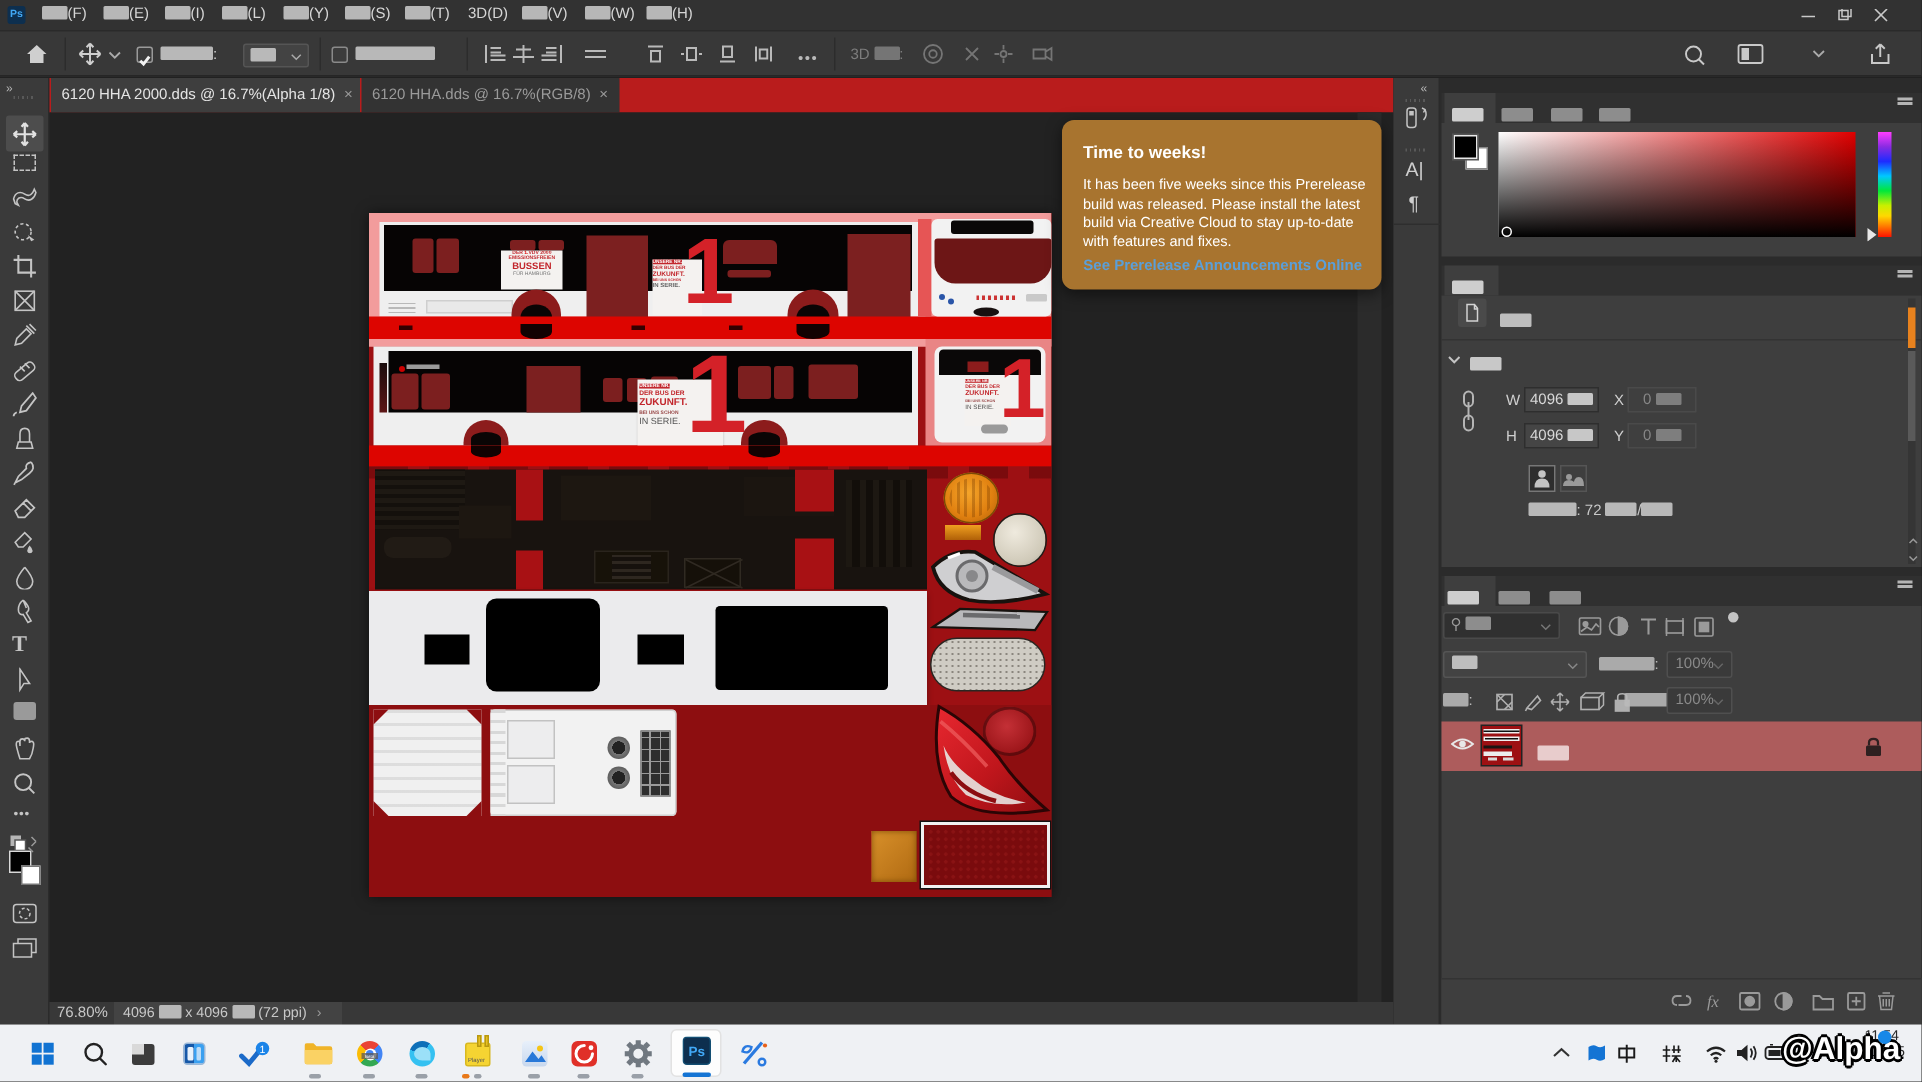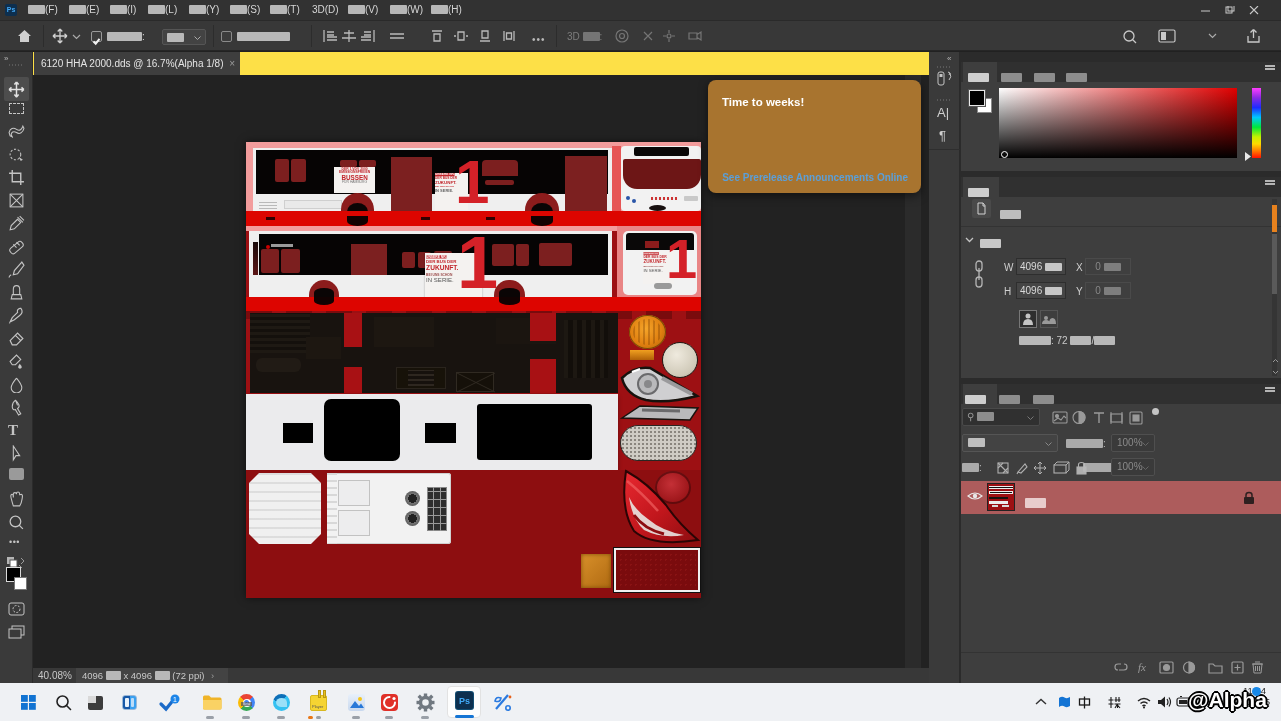--- a/index.html
+++ b/index.html
@@ -1,21 +1,21 @@
 <!DOCTYPE html>
 <html><head><meta charset="utf-8">
 <style>
 *{margin:0;padding:0;box-sizing:border-box}
 html,body{width:1281px;height:721px;overflow:hidden;background:#212121;font-family:"Liberation Sans",sans-serif}
 .ab{position:absolute}
 .ck{display:inline-block;height:9px;border-radius:1px;background:#c9c9c9;opacity:.88;vertical-align:-1px}
 #menubar{left:0;top:0;width:1281px;height:20px;background:#323232;color:#d6d6d6;font-size:10px}
 #options{left:0;top:20px;width:1281px;height:31px;background:#383838;border-top:1px solid #2a2a2a;border-bottom:1px solid #262626}
 #leftbar{left:0;top:52px;width:33px;height:631px;background:#3a3a3a;border-right:1px solid #2b2b2b}
-#tabbar{left:33px;top:52px;width:896px;height:23px;background:#fde047}
+#tabbar{left:33px;top:52px;width:896px;height:23px;background:#b91c1c}
 #paste{left:33px;top:75px;width:896px;height:593px;background:#222222}
 #statusbar{left:33px;top:668px;width:896px;height:15px;background:#383838;color:#c8c8c8;font-size:10px}
 #rightcol{left:929px;top:52px;width:352px;height:631px;background:#2b2b2b}
 #taskbar{left:0;top:683px;width:1281px;height:38px;background:#eff1f4}
 .tool{position:absolute;left:8px;width:17px;height:17px}
 .pfield{position:absolute;height:17px;background:#454545;border:1px solid #2e2e2e;color:#d9d9d9;font-size:10px;line-height:15px;text-align:center}
 .pgray{background:#3f3f3f;border:1px solid #4a4a4a;color:#878787}
 </style></head>
 <body>
 <div id="menubar" class="ab">
@@ -175,20 +175,21 @@
       <rect x="1" y="2" width="15" height="12" rx="2" stroke="#c4c4c4" fill="none"></rect>
       <circle cx="8.5" cy="8" r="3.5" stroke="#c4c4c4" stroke-dasharray="2 1.5" fill="none"></circle>
     </svg>
  <svg class="ab" style="left:8px;top:572px" width="18" height="16">
       <rect x="4" y="2" width="12" height="9" stroke="#c4c4c4" fill="none"></rect>
       <rect x="1" y="5" width="12" height="9" fill="#3a3a3a" stroke="#c4c4c4"></rect>
     </svg>
 </div>
 <div id="tabbar" class="ab">
  <div class="ab" style="left:1px;top:0;width:206px;height:23px;background:#3e3e3e;color:#e4e4e4;font-size:10px;line-height:23px;padding-left:7px;white-space:nowrap">6120 HHA 2000.dds @ 16.7%(Alpha 1/8) <span style="color:#9a9a9a;margin-left:3px">×</span></div>
+ <div class="ab" style="left:208px;top:0;width:172px;height:23px;background:#333333;color:#9a9a9a;font-size:10px;line-height:23px;padding-left:7px;white-space:nowrap">6120 HHA.dds @ 16.7%(RGB/8) <span style="margin-left:3px">×</span></div>
 </div>
 <div id="paste" class="ab">
 <div class="ab" style="left:872px;top:0;width:16px;height:593px;background:#2b2b2b"></div>
 <div class="ab" style="left:213px;top:67px;width:455px;height:456px;background:#9d1013;overflow:hidden;box-shadow:0 0 8px rgba(0,0,0,.55)">
 
  <div class="ab" style="left:0;top:0;width:455px;height:89px;background:#f29c9c"></div>
 
  <div class="ab" style="left:7px;top:6px;width:364px;height:63px;background:#efefef"></div>
  <div class="ab" style="left:10px;top:8px;width:352px;height:44px;background:#060404"></div>
  <div class="ab" style="left:29px;top:17px;width:14px;height:23px;background:#7c1f1f;border-radius:2px"></div>
@@ -347,25 +348,26 @@
   <path d="M14 48 Q24 62 44 67" stroke="#8c0d10" stroke-width="3" fill="none"></path>
   <path d="M7 14 Q22 26 38 44" stroke="#f06060" stroke-width="2.5" fill="none" opacity=".7"></path>
  </svg>
 
  <div class="ab" style="left:335px;top:412px;width:30px;height:34px;background:linear-gradient(135deg,#d8902a,#b06a12);box-shadow:inset 0 0 4px #7a4a06"></div>
  <div class="ab" style="left:368px;top:406px;width:86px;height:44px;background:#7a0b0d;border:2px solid #f0f0f0;outline:1px solid #111"></div>
  <div class="ab" style="left:372px;top:410px;width:78px;height:36px;background-image:radial-gradient(rgba(150,25,25,.55) 1px,transparent 1px);background-size:5px 5px"></div>
 </div>
 </div>
 <div id="statusbar" class="ab">
- <div class="ab" style="left:5px;top:2px">40.08%</div>
+ <div class="ab" style="left:5px;top:2px">76.80%</div>
  <div class="ab" style="left:43px;top:0;width:152px;height:15px;background:#434343;padding:2px 0 0 6px;white-space:nowrap;font-size:9.5px">4096 <i class="ck" style="width:15px;background:#c8c8c8"></i> x 4096 <i class="ck" style="width:15px;background:#c8c8c8"></i> (72 ppi) <span style="color:#9a9a9a;margin-left:4px">›</span></div>
 </div>
 <div id="popup" class="ab" style="left:708px;top:80px;width:213px;height:113px;background:#a8742f;border-radius:8px;box-shadow:0 3px 10px rgba(0,0,0,.5);color:#fff">
  <div class="ab" style="left:14px;top:16px;font-size:11.5px;font-weight:bold">Time to weeks!</div>
+ <div class="ab" style="left:14px;top:38px;width:192px;font-size:9.7px;line-height:12.6px">It has been five weeks since this Prerelease build was released. Please install the latest build via Creative Cloud to stay up-to-date with features and fixes.</div>
  <div class="ab" style="left:0;top:92px;width:200px;text-align:right;font-size:10px;font-weight:bold;color:#5b9fd8">See Prerelease Announcements Online</div>
 </div>
 <div id="rightcol" class="ab">
 
  <div class="ab" style="left:0;top:0;width:31px;height:631px;background:#3a3a3a;border-right:1px solid #2a2a2a"></div>
  <div class="ab" style="left:18px;top:2px;color:#b5b5b5;font-size:8px">«</div>
  <div class="ab" style="left:8px;top:14px;width:14px;height:2px;background:repeating-linear-gradient(90deg,#595959 0 1px,transparent 1px 3px)"></div>
  <svg class="ab" style="left:8px;top:19px" width="16" height="18">
       <rect x="1" y="1" width="6" height="13" rx="2" stroke="#c4c4c4" fill="none"></rect>
       <rect x="2.5" y="3" width="3" height="3" fill="#c4c4c4"></rect>

